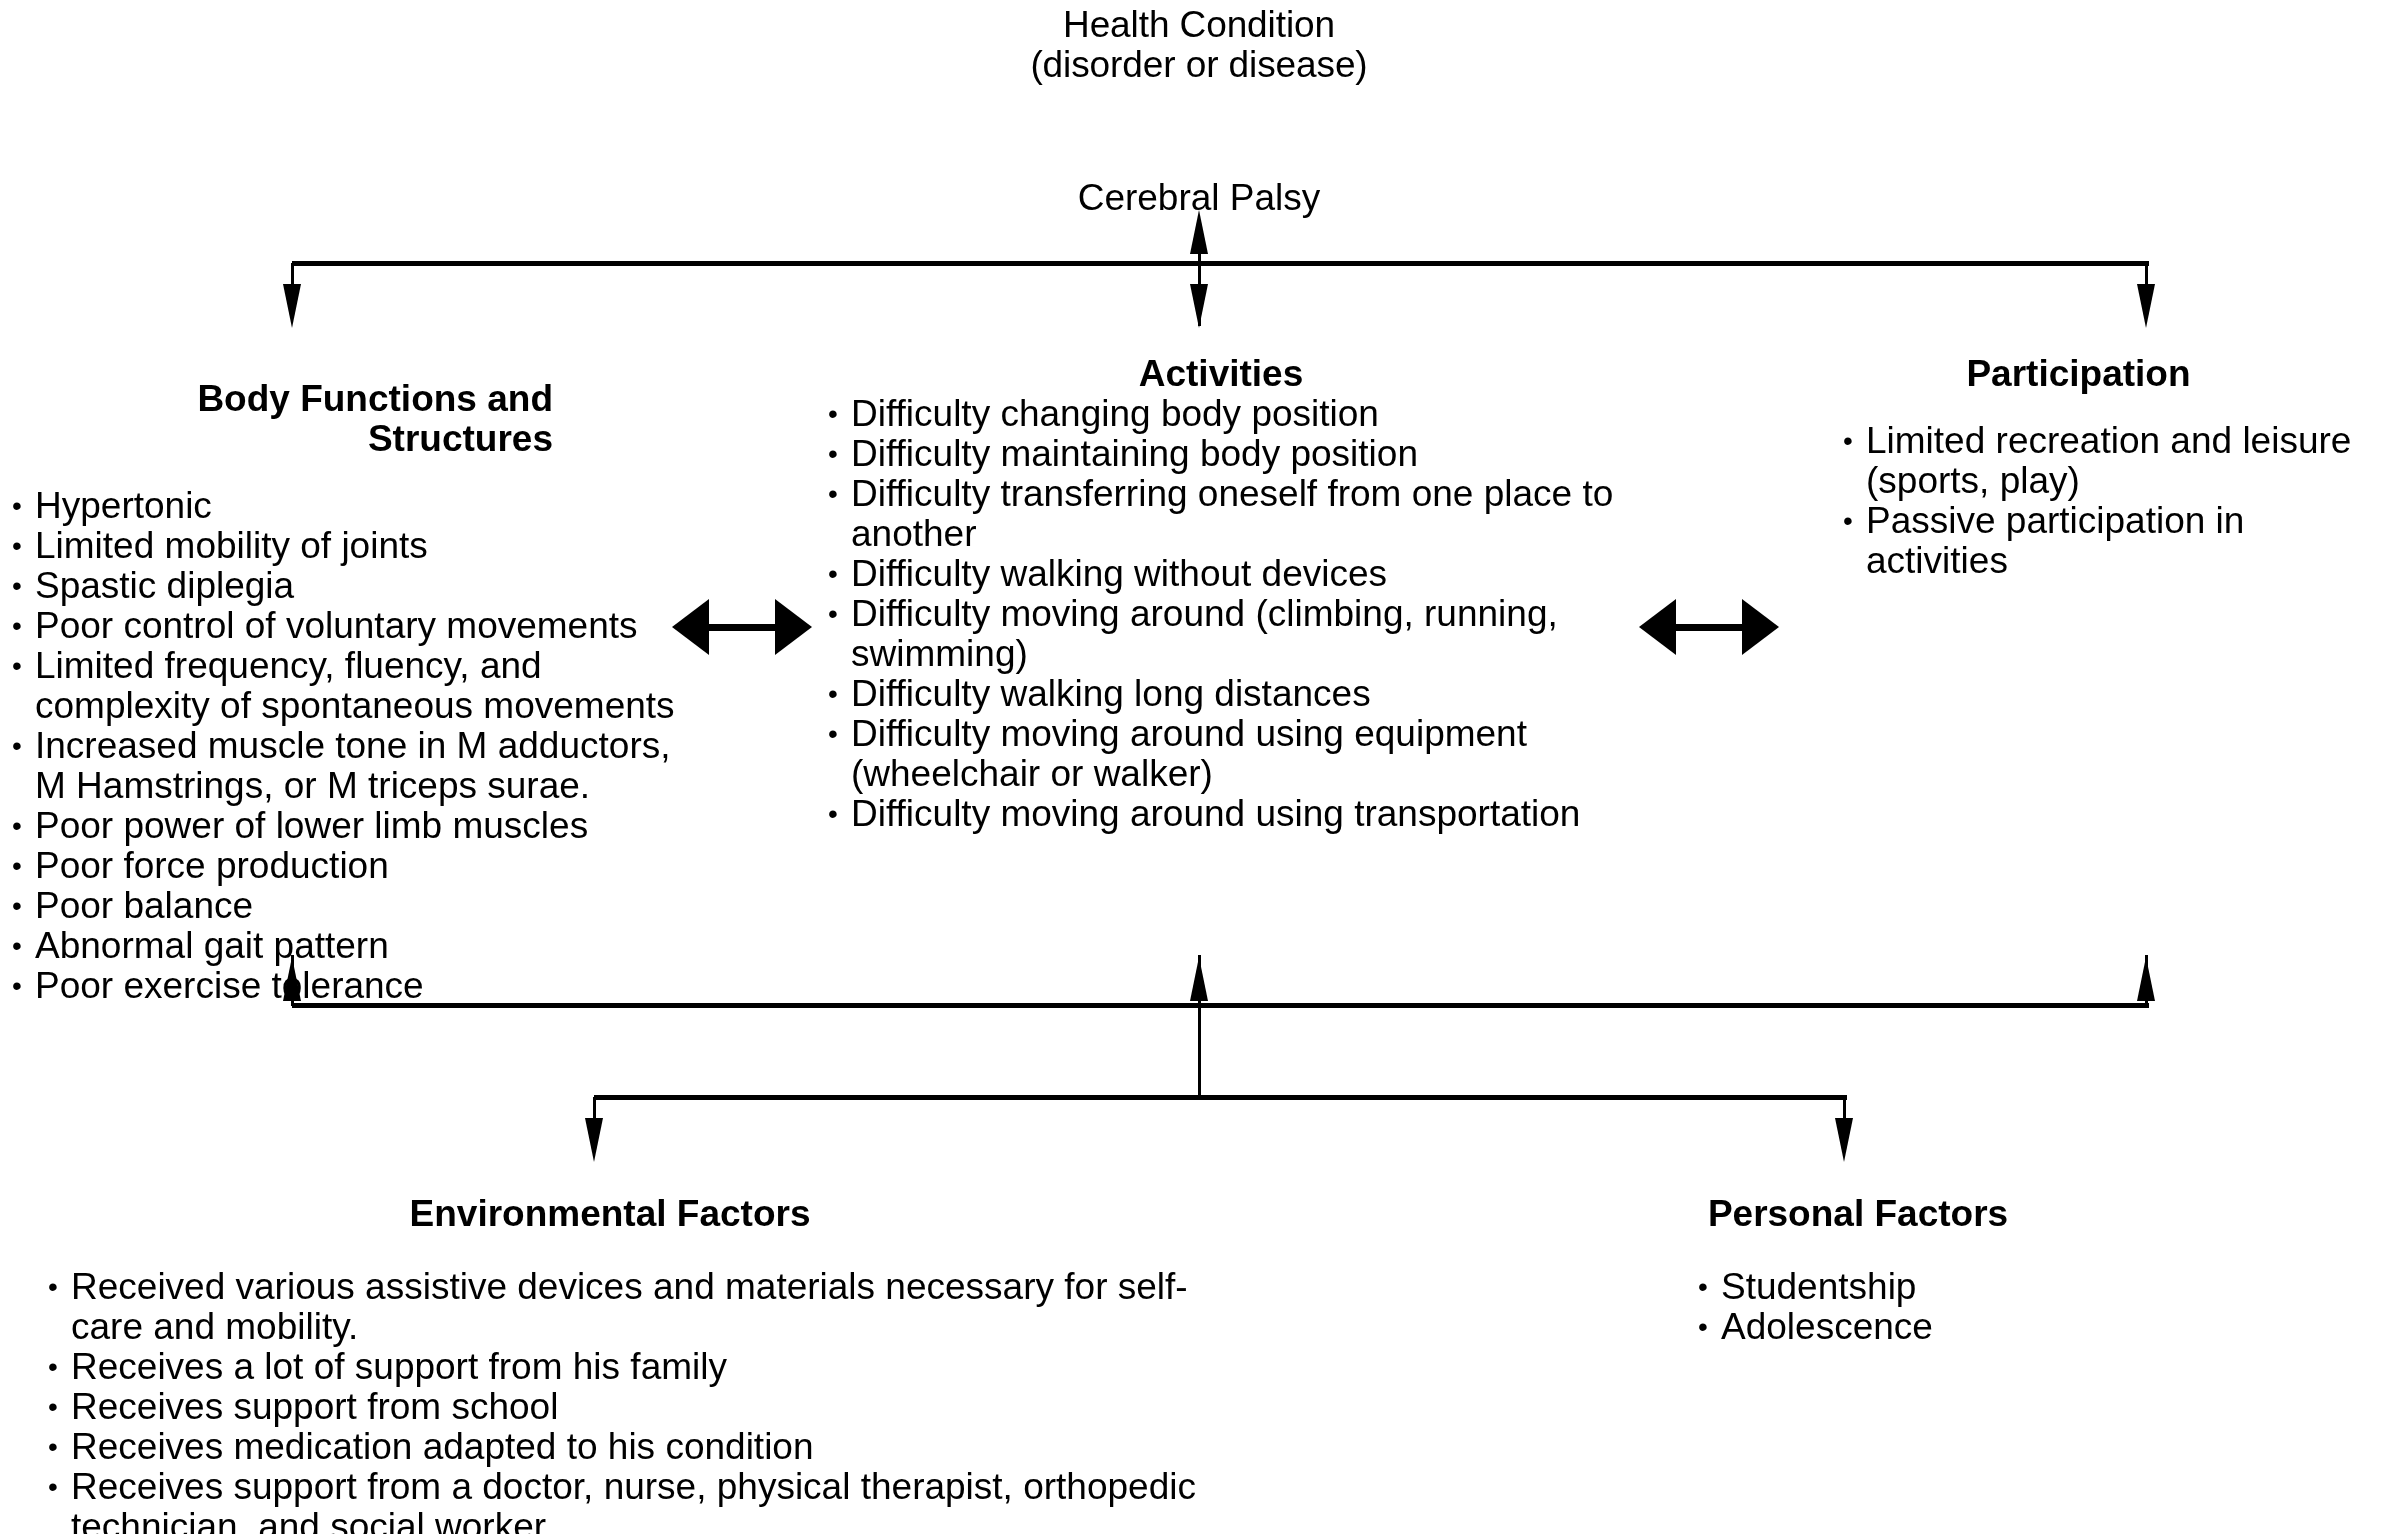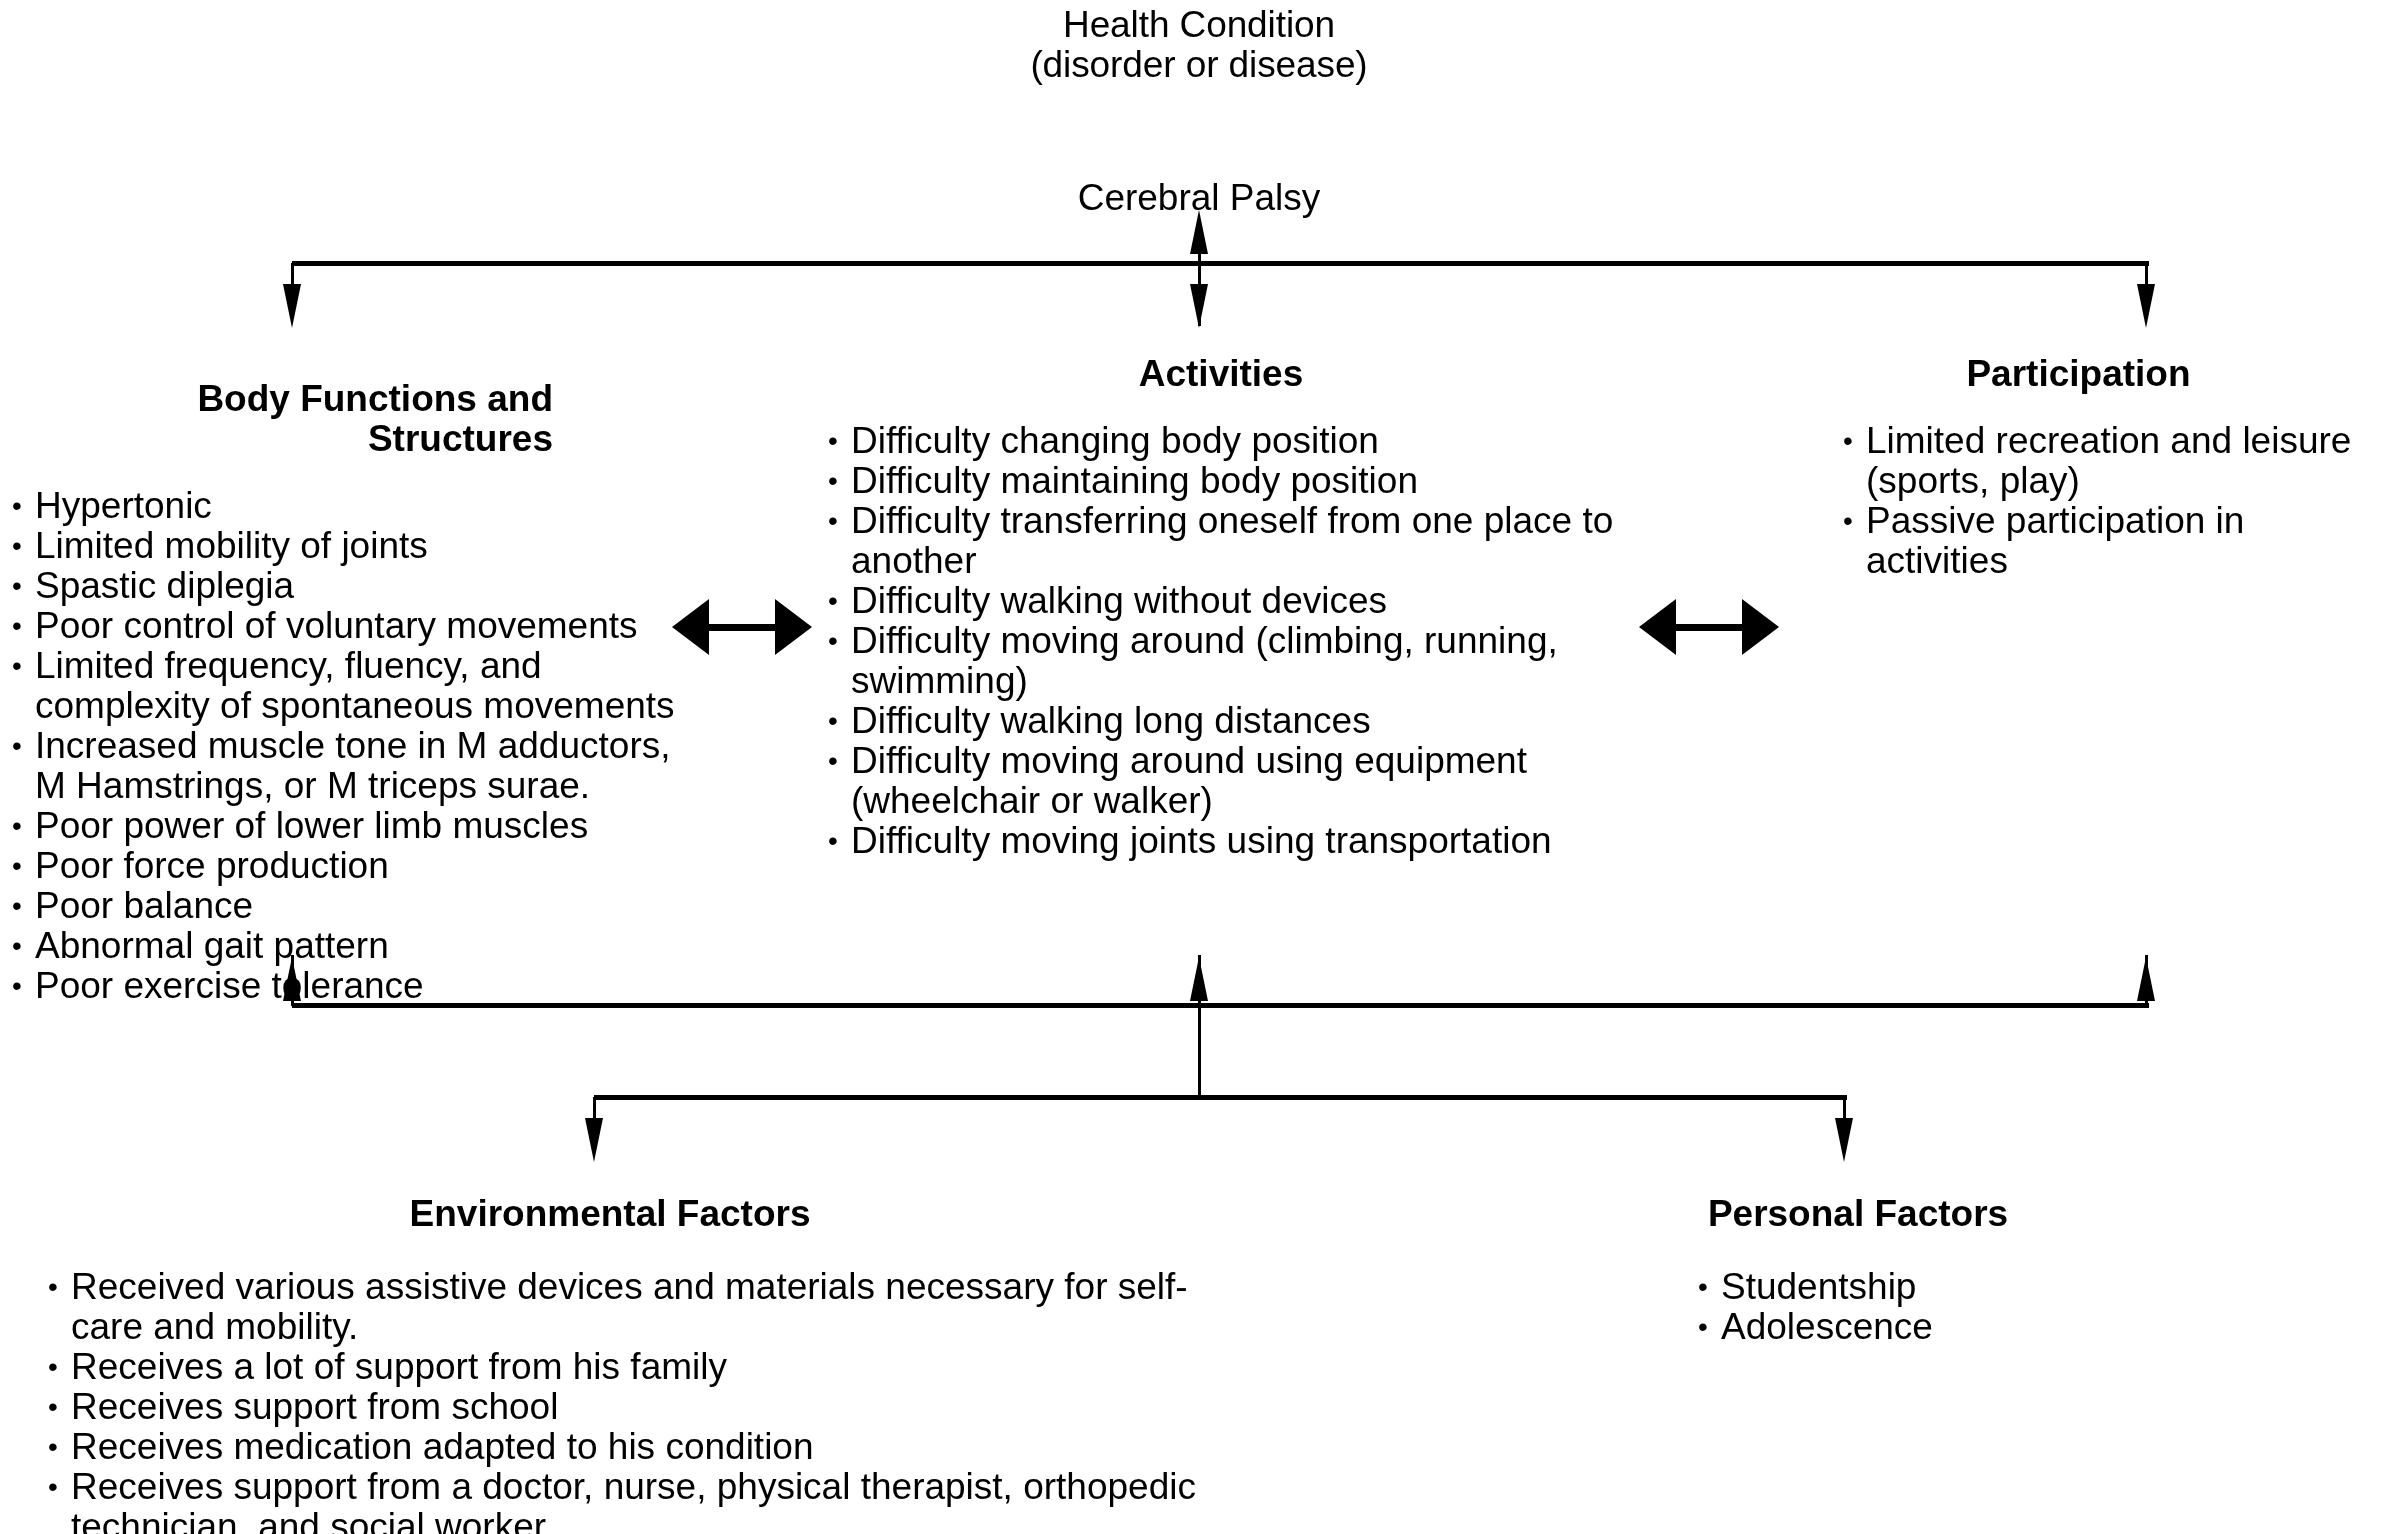--- a/index.html
+++ b/index.html
@@ -65,21 +65,21 @@
     line-height: 40px;
   }
 
   
   #col-body      { left: 12px;   top: 354px;  width: 665px; }
   #col-body .col-title { width: 526px; text-align: right; padding-left: 15px; margin-top: 25px;}
   #col-body ul   { margin-top: 27px; }
 
   #col-activities { left: 828px; top: 354px; width: 786px; }
   #col-activities .col-title { width: 786px; }
-  #col-activities ul { margin-top: 27px; }
+  #col-activities ul { }
 
   #col-participation { left: 1843px; top: 354px; width: 546px; }
   #col-participation .col-title { width: 471px; }
   #col-participation ul { margin-top: 27px; }
 
   #col-env  { left: 48px;  top: 1194px; width: 1148px; }
   #col-env .col-title { width: 1124px; }
   #col-env ul { margin-top: 33px; font-size: 37px; }
 
   #col-personal { left: 1571px; top: 1194px; width: 604px; }
@@ -167,21 +167,21 @@
   <div class="abs" id="col-activities">
     <div class="col-title">Activities</div>
     <ul class="bullets">
       <li>Difficulty changing body position</li>
       <li>Difficulty maintaining body position</li>
       <li>Difficulty transferring oneself from one place to another</li>
       <li>Difficulty walking without devices</li>
       <li>Difficulty moving around (climbing, running, swimming)</li>
       <li>Difficulty walking long distances</li>
       <li>Difficulty moving around using equipment (wheelchair or walker)</li>
-      <li>Difficulty moving joints using transportation</li>
+      <li>Difficulty moving around using transportation</li>
     </ul>
   </div>
 
   <div class="abs" id="col-participation">
     <div class="col-title">Participation</div>
     <ul class="bullets">
       <li>Limited recreation and leisure (sports, play)</li>
       <li>Passive participation in activities</li>
     </ul>
   </div>

